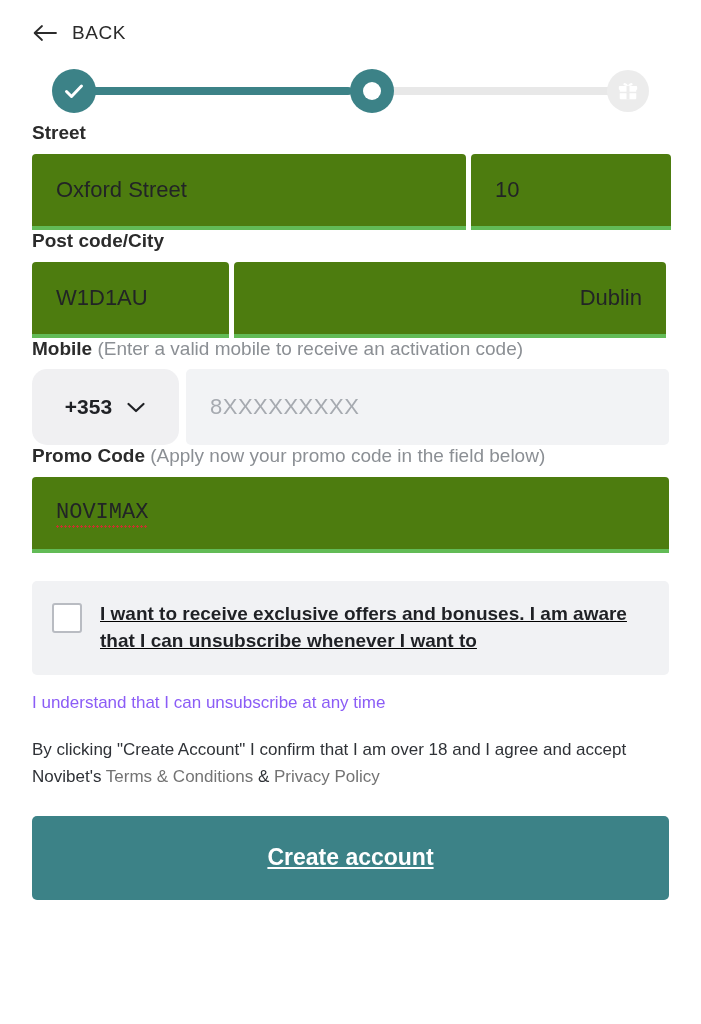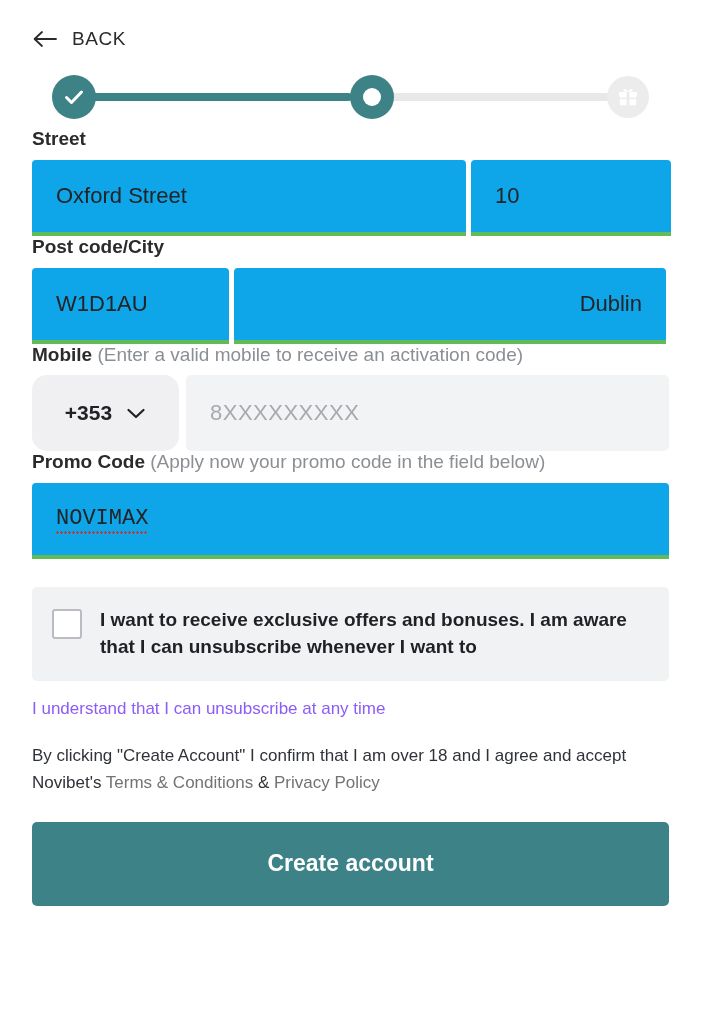--- a/index.html
+++ b/index.html
@@ -10,21 +10,21 @@
     background: #ffffff;
     font-family: "Liberation Sans", sans-serif;
     -webkit-font-smoothing: antialiased;
   }
 
   .page {
     width: 701px;
     height: 1024px;
     position: relative;
     background: #ffffff;
-    padding: 6px 32px;
+    padding: 0 32px;
   }
 
   
   .back-bar {
     display: flex;
     align-items: center;
     gap: 14px;
     padding-top: 18px;
     height: 48px;
     width: 140px;
@@ -121,21 +121,21 @@
   }
 
   
   .row {
     display: flex;
     gap: 5px;
   }
   .input-wrap {
     position: relative;
     height: 76px;
-    background: #0ea5e9;
+    background: #4d7c0f;
     border-radius: 4px 4px 0 0;
     display: flex;
     align-items: center;
     padding: 0 24px;
     border-bottom: 4px solid #62bb56;
     overflow: hidden;
   }
   .input-wrap .val {
     font-size: 22px;
     color: #222426;
@@ -206,20 +206,21 @@
   
   .consent {
     margin-top: 28px;
     background: #f1f2f4;
     border-radius: 5px;
     padding: 20px 22px 20px 20px;
     display: flex;
     gap: 18px;
     align-items: flex-start;
     cursor: pointer;
+    text-decoration: underline;
   }
   .checkbox {
     flex: 0 0 auto;
     width: 30px;
     height: 30px;
     background: #ffffff;
     border: 2px solid #b9bcc2;
     border-radius: 3px;
     margin-top: 2px;
     cursor: pointer;
@@ -263,20 +264,21 @@
     border: none;
     border-radius: 5px;
     color: #ffffff;
     font-size: 23px;
     font-weight: 700;
     font-family: "Liberation Sans", sans-serif;
     cursor: pointer;
     display: flex;
     align-items: center;
     justify-content: center;
+    text-decoration: underline;
   }
 </style>
 </head>
 <body>
 
 <div class="page">
 
   <div class="back-bar">
     <span class="back-arrow">
       <svg viewBox="0 0 26 20" fill="none" xmlns="http://www.w3.org/2000/svg">

